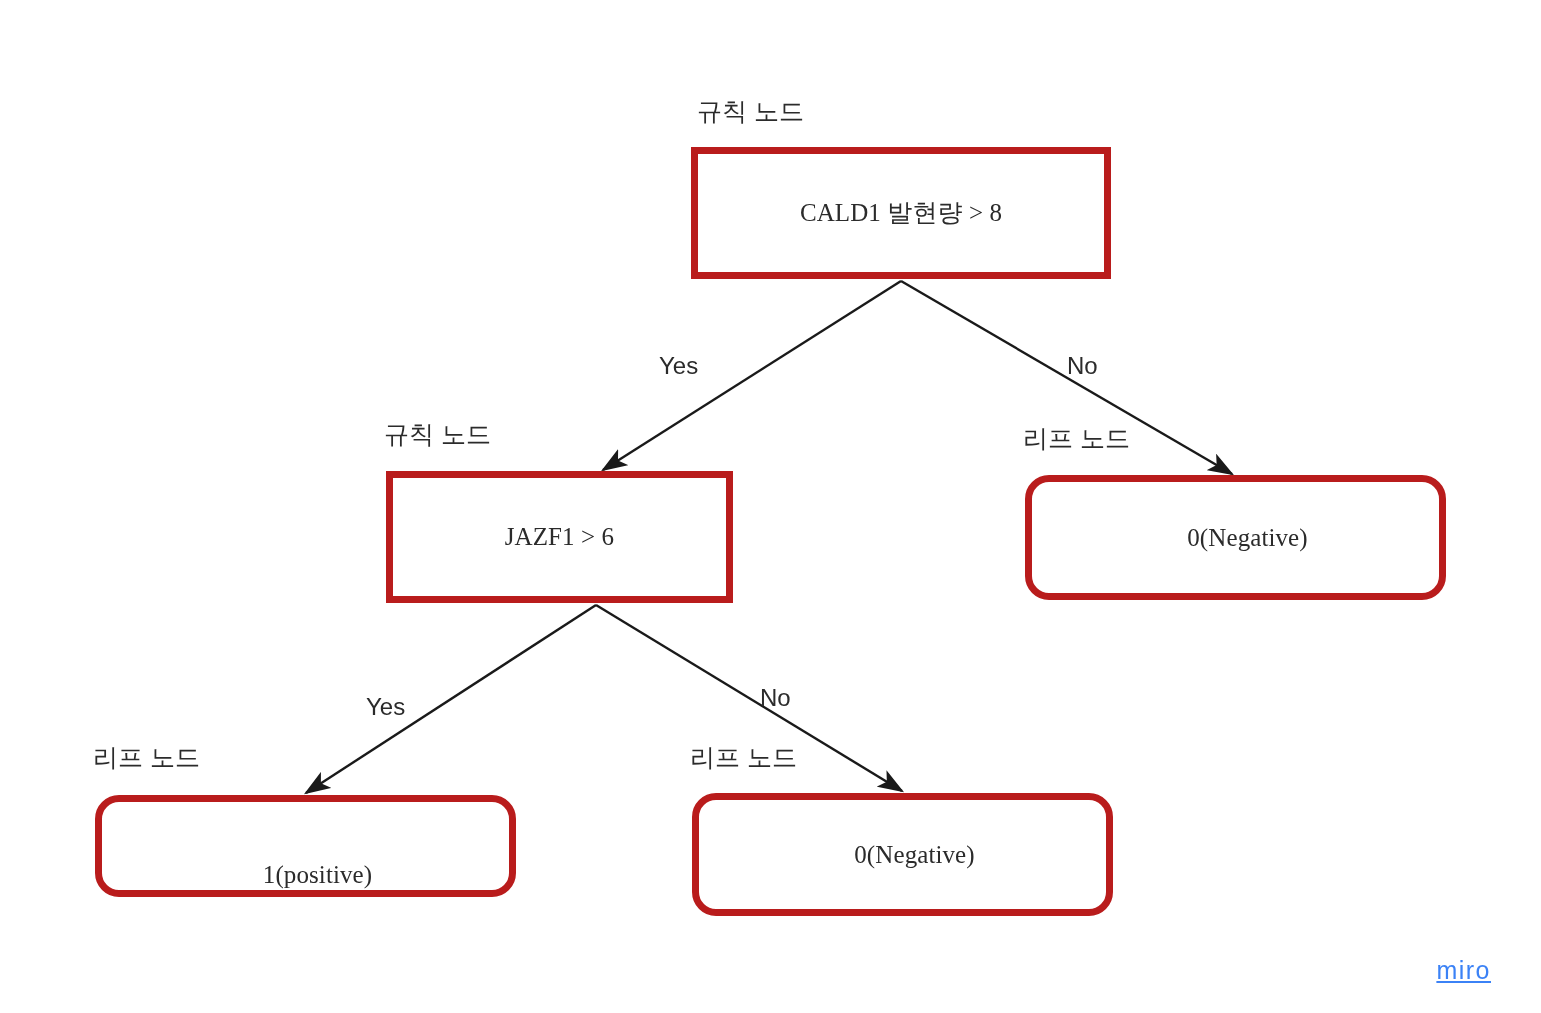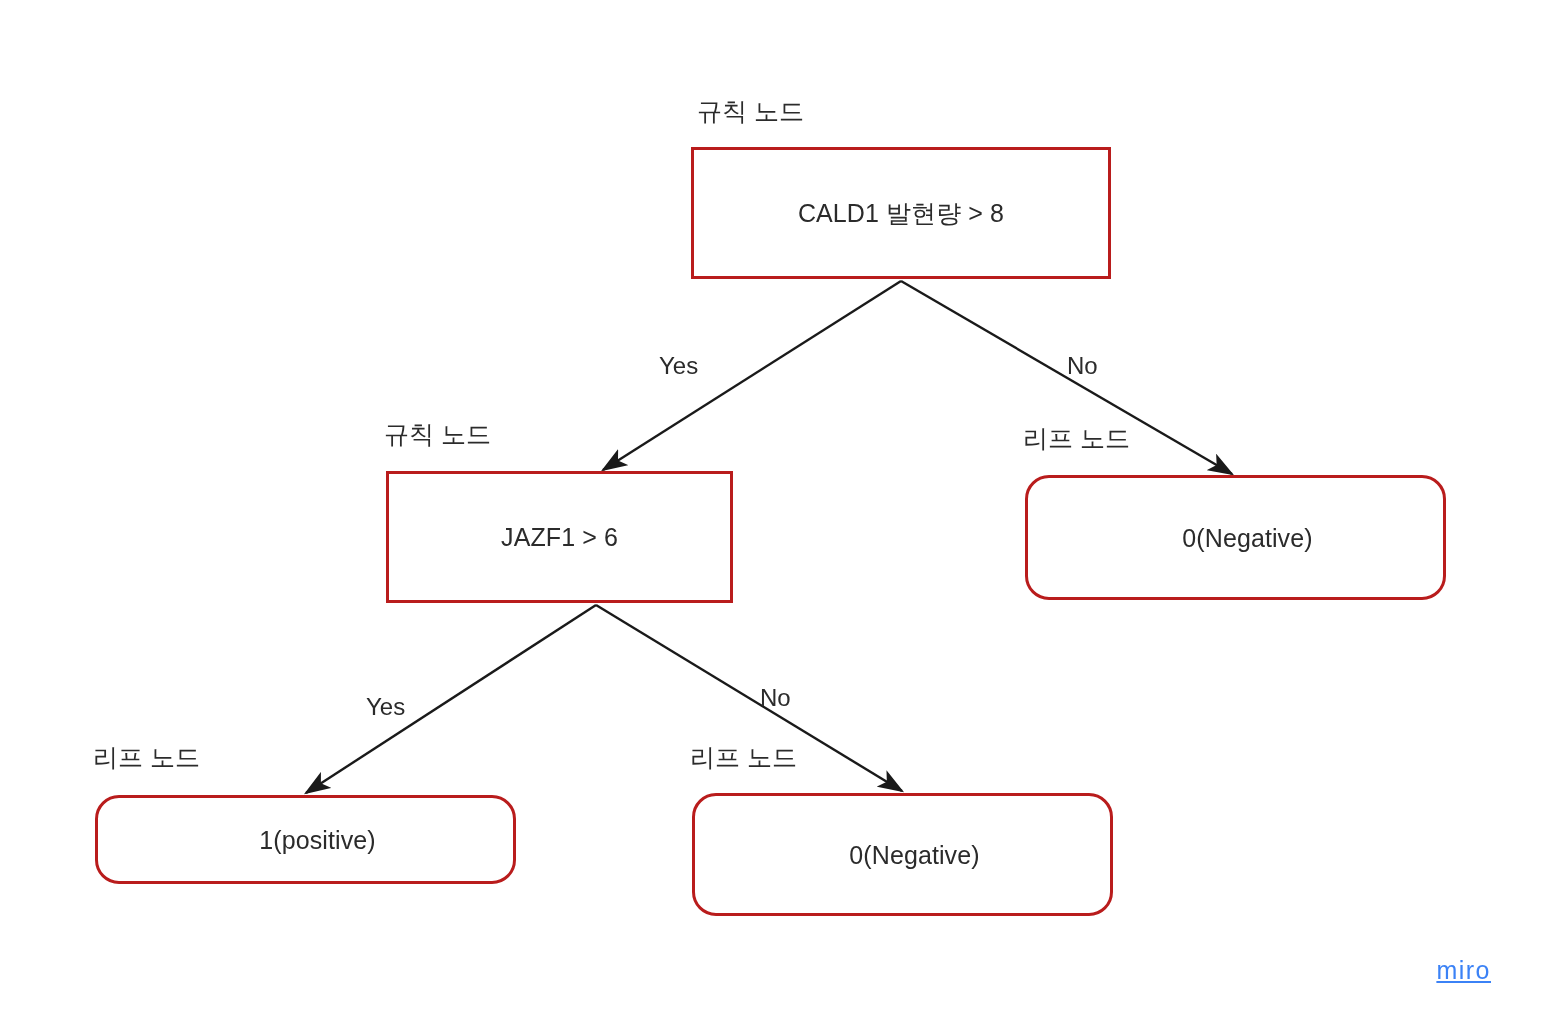--- a/index.html
+++ b/index.html
@@ -23,24 +23,25 @@
     left: 0;
     top: 0;
     width: 1541px;
     height: 1013px;
     pointer-events: none;
   }
   .node {
     position: absolute;
     box-sizing: border-box;
     background: #ffffff;
-    border: 3px solid #b91c1c;
+    border: 7px solid #b91c1c;
     display: flex;
     align-items: center;
     justify-content: center;
+    font-family: Liberation Serif, serif;
   }
   .node.rule {
     border-radius: 0;
   }
   .node.leaf {
     border-radius: 24px;
     padding-left: 24px;
   }
   .node-text {
     font-size: 25px;
@@ -103,21 +104,21 @@
   <div class="node rule" style="left: 386px; top: 471px; width: 347px; height: 132px;">
     <span class="node-text">JAZF1 &gt; 6</span>
   </div>
 
   <div class="node-caption" style="left: 1023px; top: 423px;"><span>리프 노드</span></div>
   <div class="node leaf" style="left: 1025px; top: 475px; width: 421px; height: 125px;">
     <span class="node-text">0(Negative)</span>
   </div>
 
   <div class="node-caption" style="left: 93px; top: 742px;"><span>리프 노드</span></div>
-  <div class="node leaf" style="left: 95px; top: 795px; width: 421px; height: 89px;">
+  <div class="node leaf" style="left: 95px; top: 795px; width: 421px; height: 102px; align-items: flex-end;">
     <span class="node-text">1(positive)</span>
   </div>
 
   <div class="node-caption" style="left: 690px; top: 742px;"><span>리프 노드</span></div>
   <div class="node leaf" style="left: 692px; top: 793px; width: 421px; height: 123px;">
     <span class="node-text">0(Negative)</span>
   </div>
 
   <div class="edge-label" style="left: 659px; top: 344px;">Yes</div>
   <div class="edge-label" style="left: 1067px; top: 344px;">No</div>

